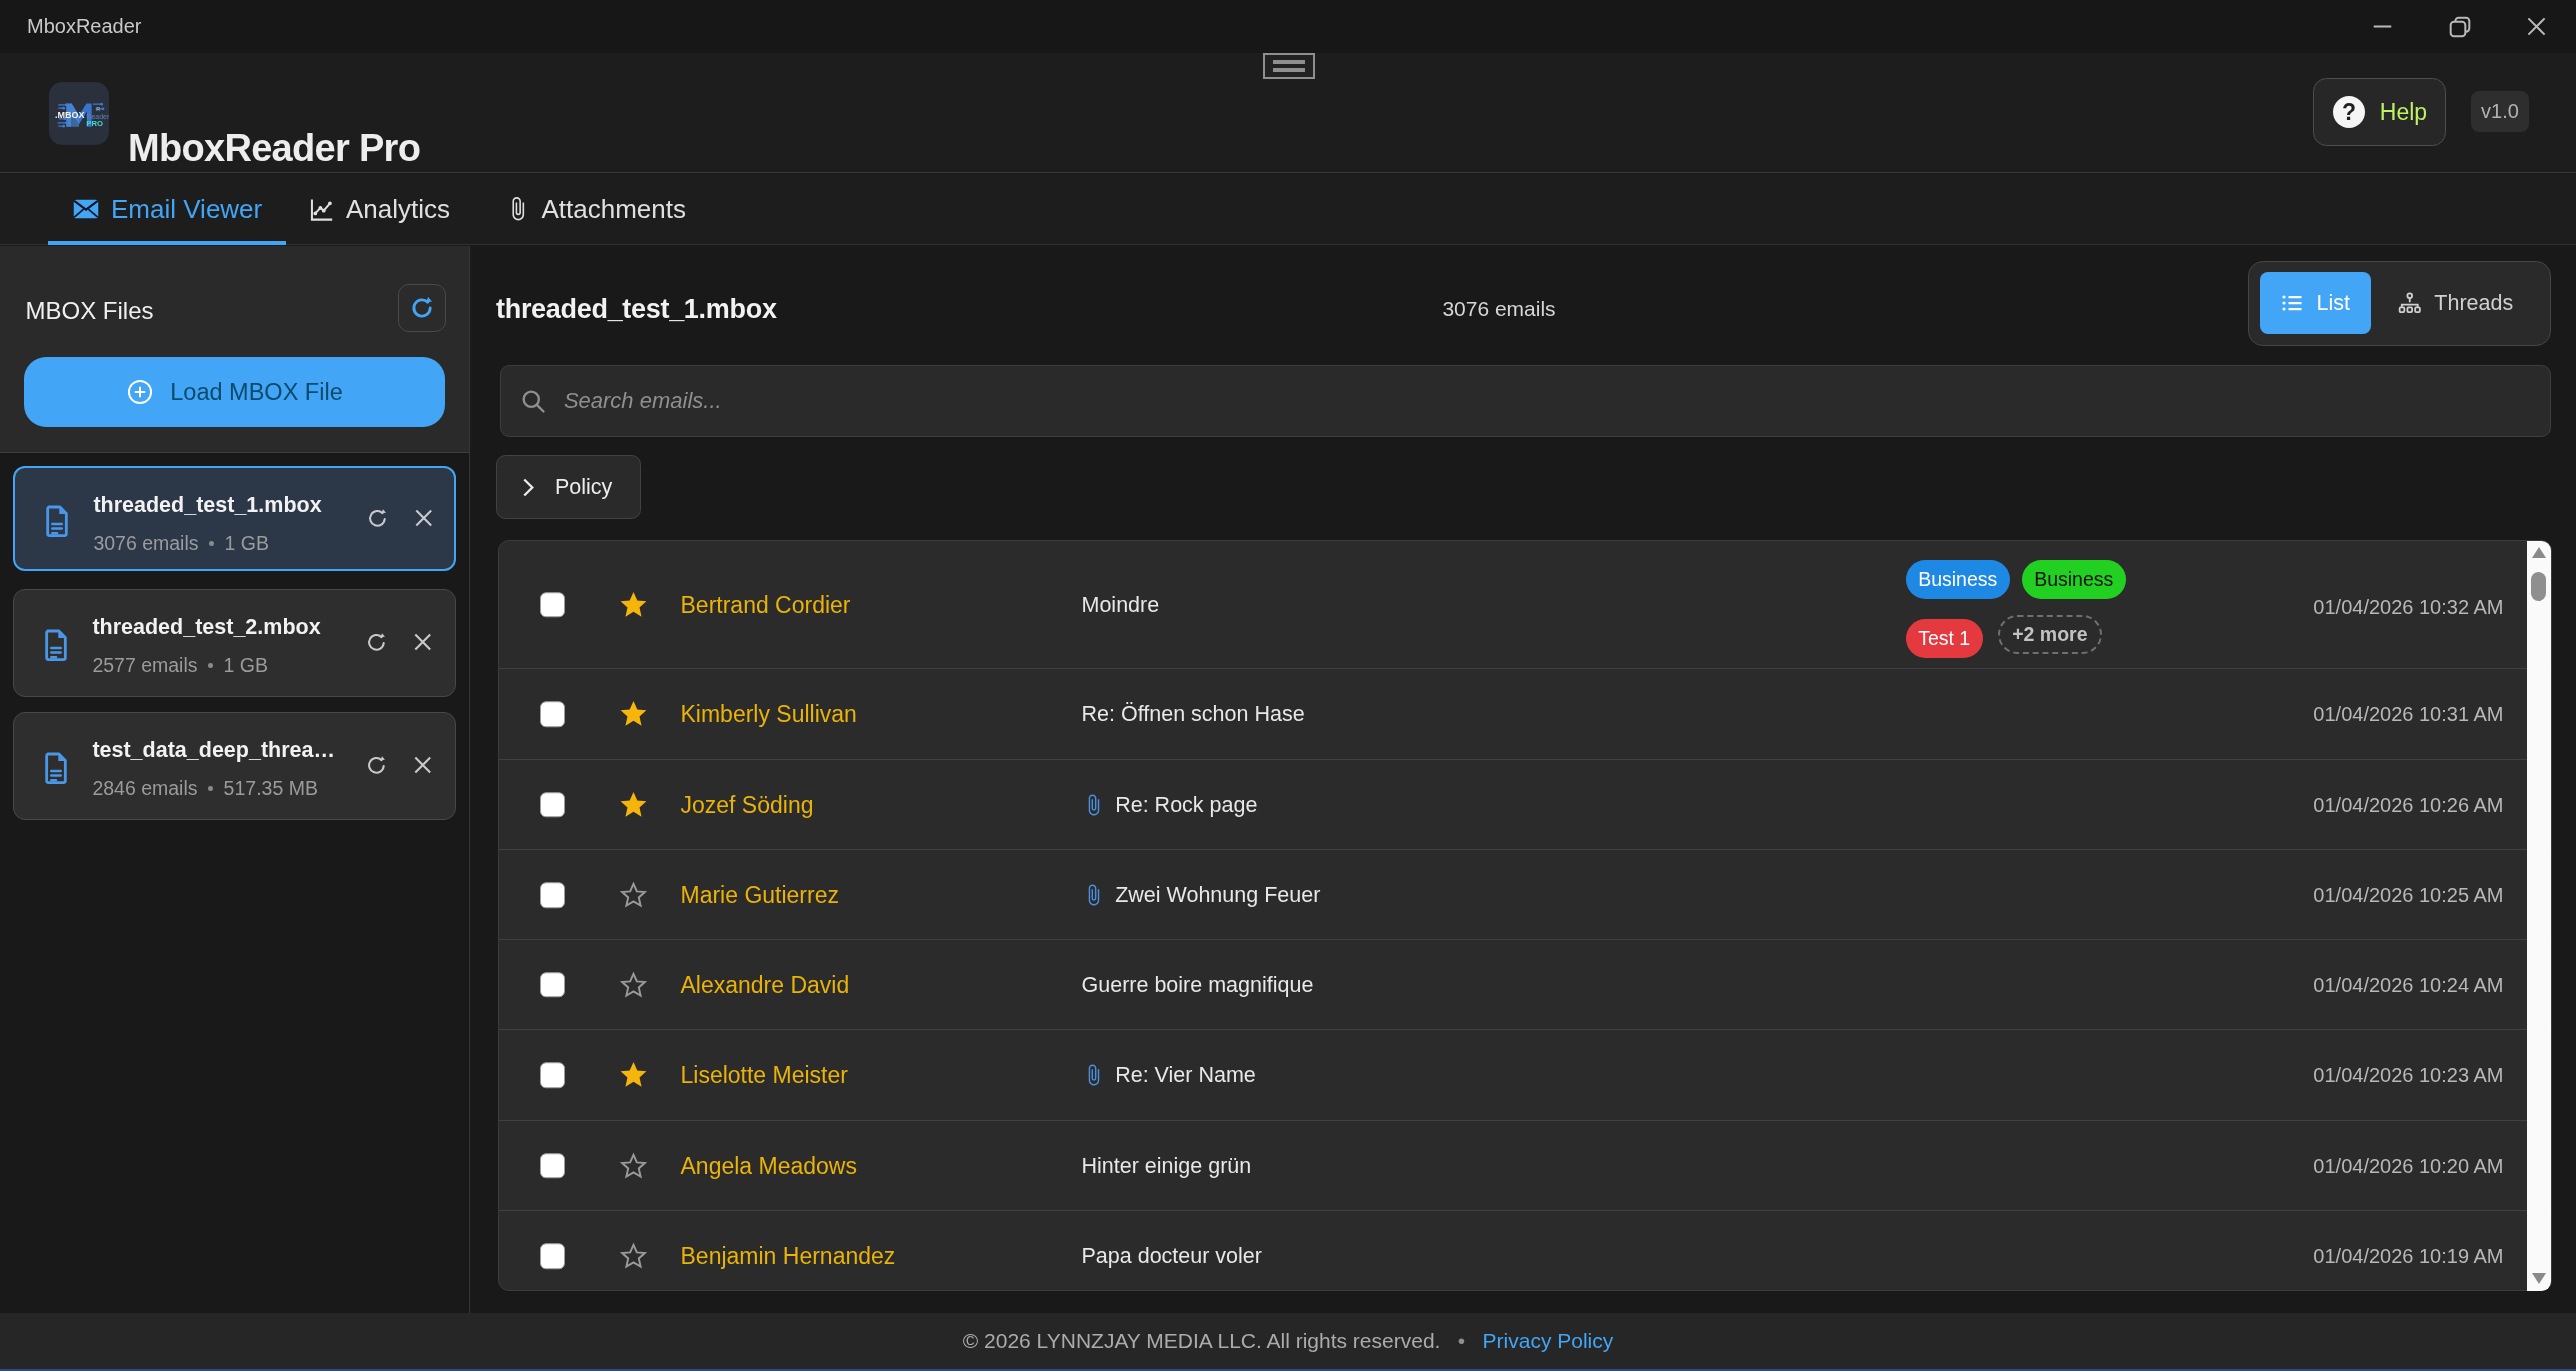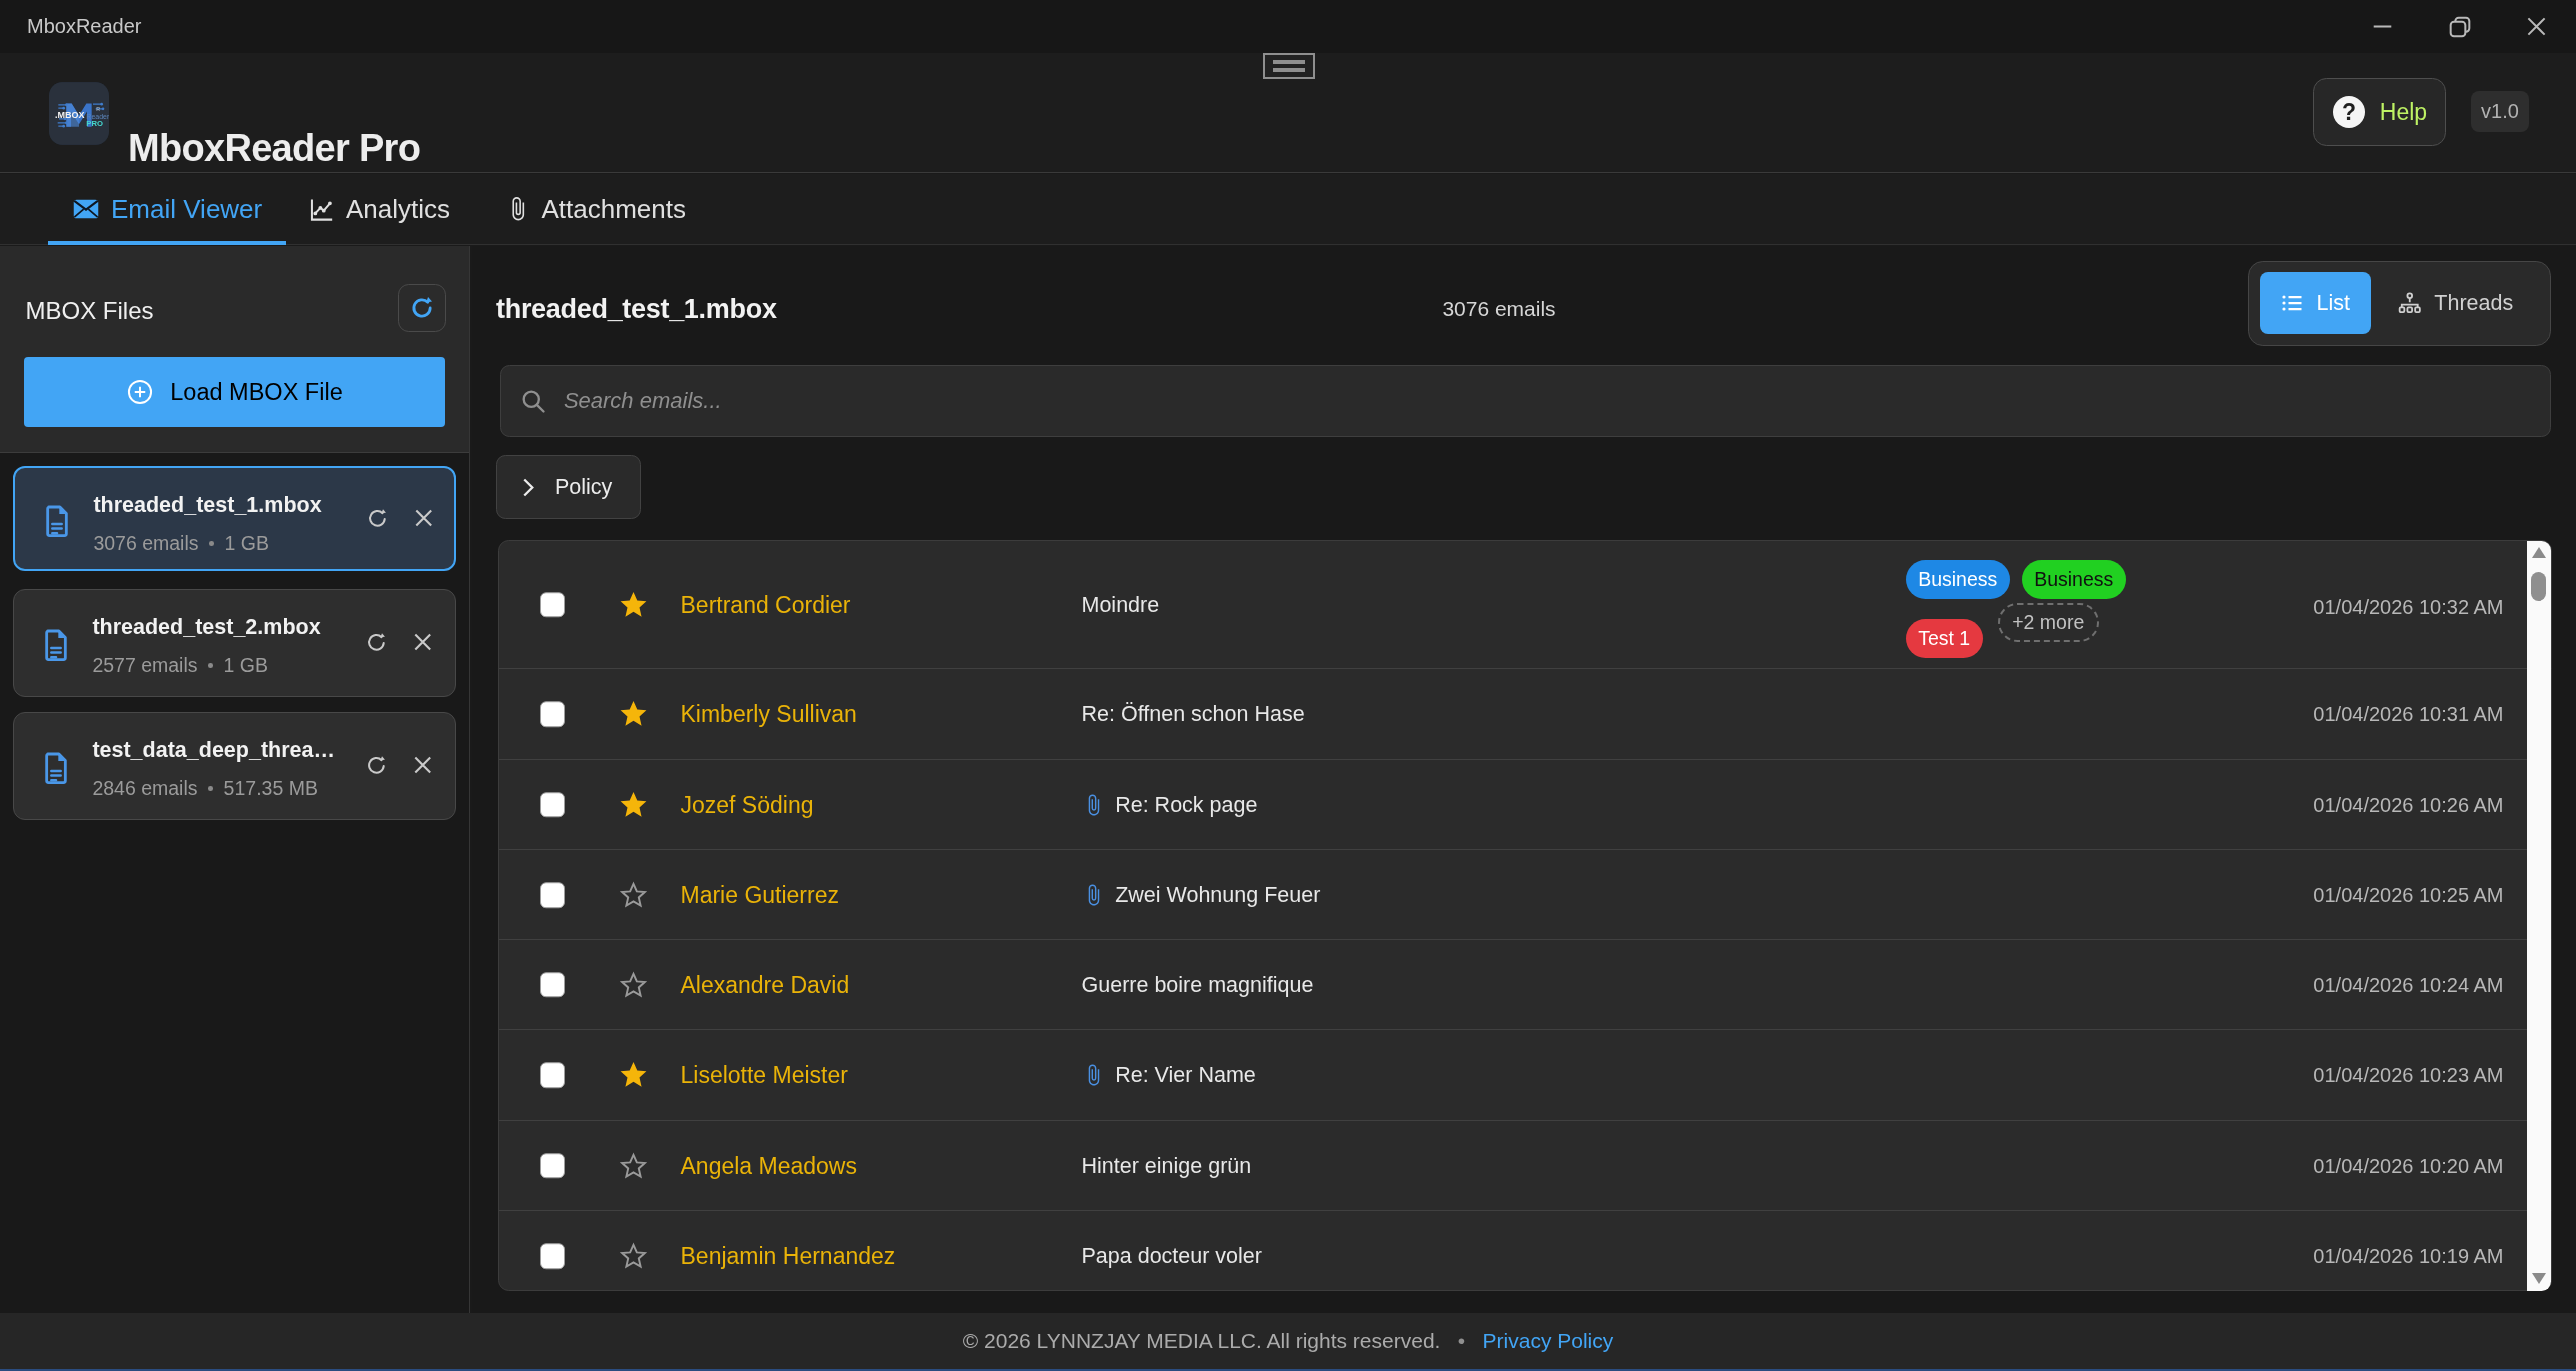--- a/index.html
+++ b/index.html
@@ -26,21 +26,21 @@
   .nav { position:absolute; top:174px; left:0; width:2576px; height:71px; background:#1d1d1d; border-bottom:1.3px solid #303030; }
   .tab { position:absolute; top:0; height:70px; display:flex; align-items:center; gap:11px; font-size:26px; color:#e0e0e0; }
   .tab.active { color:#42a5f5; }
   .tab.active::after { content:""; position:absolute; left:-24px; right:-24px; bottom:-1.3px; height:4px; background:#42a5f5; }
 
   
   .sidebar { position:absolute; top:246px; left:0; width:470px; height:1067px; background:#191919; border-right:1.3px solid #363636; }
   .side-top { position:absolute; top:0; left:0; width:469px; height:207px; background:#2a2a2a; border-bottom:1.3px solid #3c3c3c; }
   .side-h2 { position:absolute; left:25.5px; top:51px; font-size:24px; font-weight:normal; color:#f0f0f0; }
   .side-refresh { position:absolute; left:398px; top:38px; width:48px; height:48px; border:1.3px solid #4a4a4a; border-radius:10.7px; background:#2b2b2b; display:flex; align-items:center; justify-content:center; }
-  .load-btn { position:absolute; left:24px; top:111px; width:421px; height:70px; background:#42a5f5; border-radius:4px; display:flex; align-items:center; justify-content:center; gap:16px; color:#000000; font-size:23.5px; }
+  .load-btn { position:absolute; left:24px; top:111px; width:421px; height:70px; background:#42a5f5; border-radius:22px; display:flex; align-items:center; justify-content:center; gap:16px; color:#0c4a6e; font-size:23.5px; }
   .fcard { position:absolute; left:13.4px; width:443px; height:108px; background:#2e2e2e; border:1.3px solid #484848; border-radius:12px; }
   .fcard.sel { background:#2c3848; border:2px solid #42a5f5; height:105px; }
   .fcard .doc { position:absolute; left:28px; top:calc(50% + 3.4px); transform:translateY(-50%); }
   .fcard .ft { position:absolute; left:78px; top:25px; font-size:21.5px; font-weight:bold; color:#f2f2f2; white-space:nowrap; }
   .fcard .fm { position:absolute; left:78px; top:64px; font-size:19.5px; color:#9b9b9b; white-space:nowrap; }
   .fcard .fm .dot { display:inline-block; width:4.7px; height:4.7px; border-radius:50%; background:#8a8a8a; vertical-align:middle; margin:0 10.7px 2.7px 10.7px; }
   .fcard .act1 { position:absolute; left:349px; top:50%; transform:translateY(-50%); }
   .fcard .act2 { position:absolute; left:396px; top:50%; transform:translateY(-50%); }
 
   
@@ -274,21 +274,21 @@
     <div class="erow first" style="top:0;height:127px;">
       <span class="cbx"></span>
       <svg class="star" viewBox="0 0 24 24" fill="#f5b50a">
             <path d="M12 2l2.95 6.56 7.05.62-5.35 4.73 1.6 7.09L12 17.27 5.75 21l1.6-7.09L2 9.18l7.05-.62z"></path>
           </svg>
       <span class="sender">Bertrand Cordier</span>
       <span class="subj">Moindre</span>
       <span class="pill" style="position:absolute;left:1407px;top:19px;background:#1e88e5;color:#fff;">Business</span>
       <span class="pill" style="position:absolute;left:1523px;top:19px;background:#21d021;color:#111;">Business</span>
       <span class="pill" style="position:absolute;left:1407px;top:78px;background:#e53940;color:#fff;">Test 1</span>
-      <span class="pill" style="position:absolute;left:1499px;top:62px;background:transparent;border:2px dashed #6f6f6f;color:#c2c2c2;">+2 more</span>
+      <span class="pill" style="position:absolute;left:1499px;top:74px;background:transparent;border:2px dashed #6f6f6f;color:#c2c2c2;font-weight:bold;">+2 more</span>
       <span class="edate" style="top:66px;">01/04/2026 10:32 AM</span>
     </div>
     <div class="erow" style="top:127px;height:91px;">
       <span class="cbx"></span>
       <svg class="star" viewBox="0 0 24 24" fill="#f5b50a">
             <path d="M12 2l2.95 6.56 7.05.62-5.35 4.73 1.6 7.09L12 17.27 5.75 21l1.6-7.09L2 9.18l7.05-.62z"></path>
           </svg>
       <span class="sender">Kimberly Sullivan</span>
       <span class="subj">Re: Öffnen schon Hase</span>
       <span class="edate">01/04/2026 10:31 AM</span>

